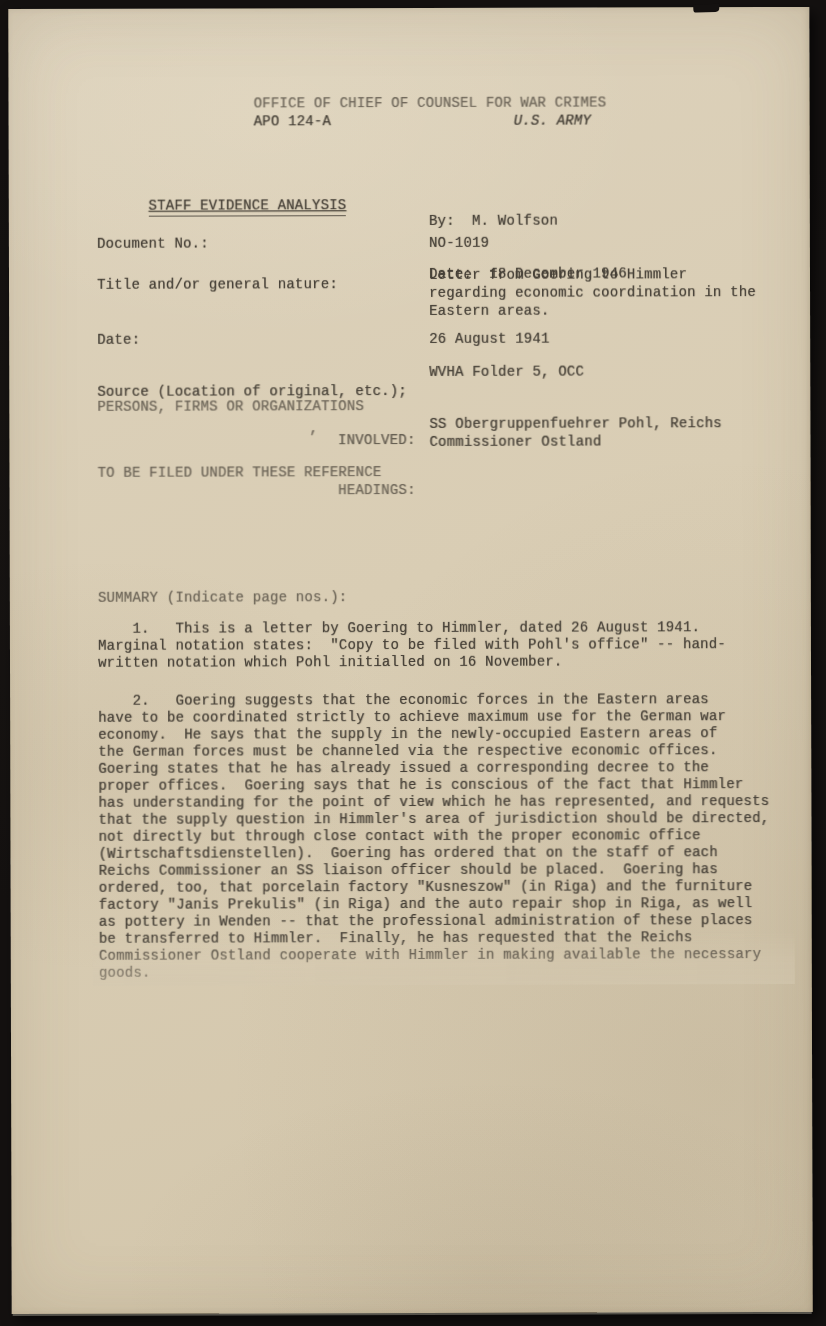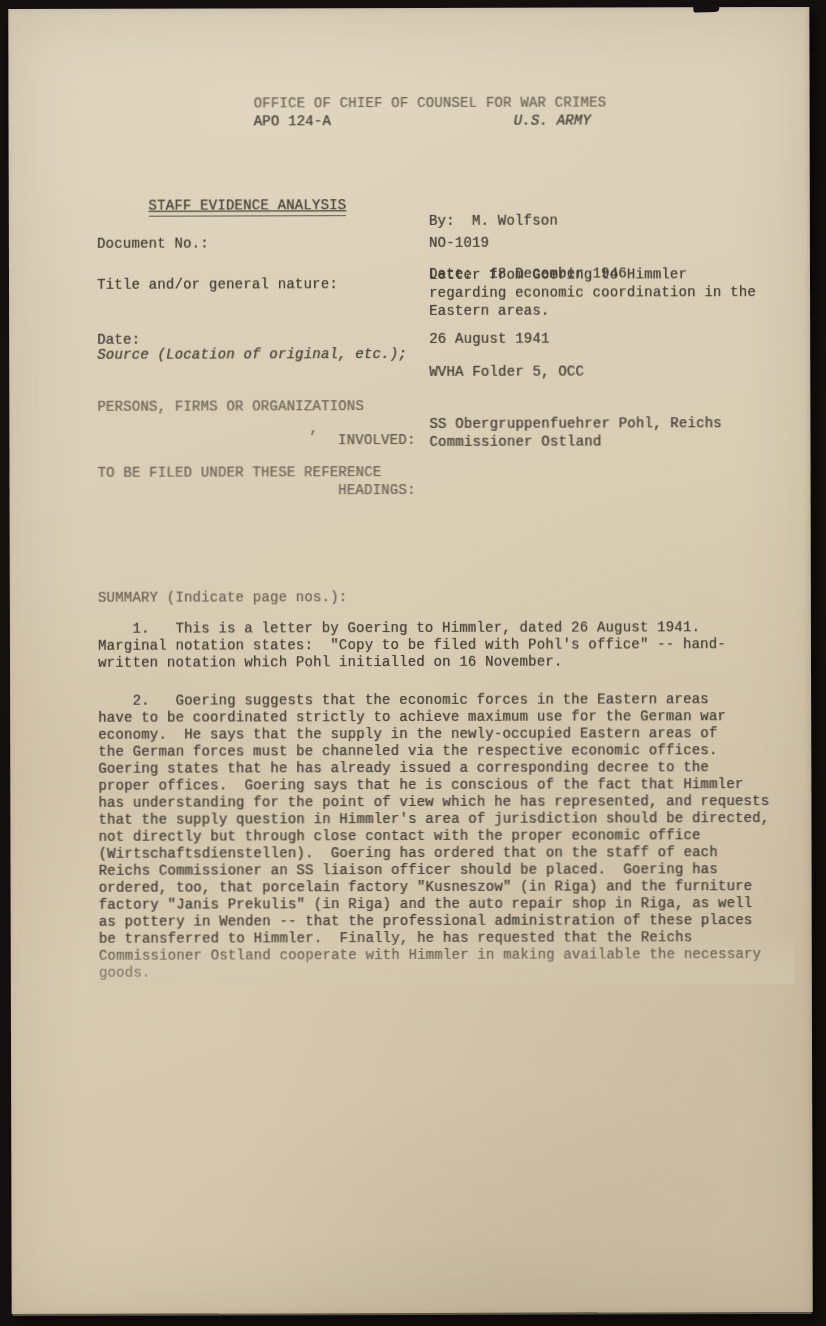--- a/index.html
+++ b/index.html
@@ -88,21 +88,21 @@
     <div class="kv-value blk" style="top:226px;">NO-1019</div>
 
     <div class="kv-label blk" style="top:258px;margin-top:9px;">Title and/or general nature:</div>
     <div class="kv-value blk" style="top:258px;">Letter from Goering to Himmler
 regarding economic coordination in the
 Eastern areas.</div>
 
     <div class="kv-label blk" style="top:322px;">Date:</div>
     <div class="kv-value blk" style="top:322px;">26 August 1941</div>
 
-    <div class="kv-label blk" style="top:337px;font-style:italic;">Source (Location of original, etc.);</div>
+    <div class="kv-label blk" style="top:374px;">Source (Location of original, etc.);</div>
     <div class="kv-value blk" style="top:355px;">WVHA Folder 5, OCC</div>
 
     <div class="kv-label blk f1" style="top:389px;">PERSONS, FIRMS OR ORGANIZATIONS</div>
     <div class="stray blk f1" style="top:411px;">,</div>
     <div class="sublabel blk f2" style="top:407px;">INVOLVED:</div>
     <div class="kv-value blk" style="top:407px;">SS Obergruppenfuehrer Pohl, Reichs
 Commissioner Ostland</div>
 
     <div class="kv-label blk f1" style="top:455px;font-family:Liberation Mono, monospace;">TO BE FILED UNDER THESE REFERENCE</div>
     <div class="sublabel blk f1" style="top:473px;">HEADINGS:</div>

